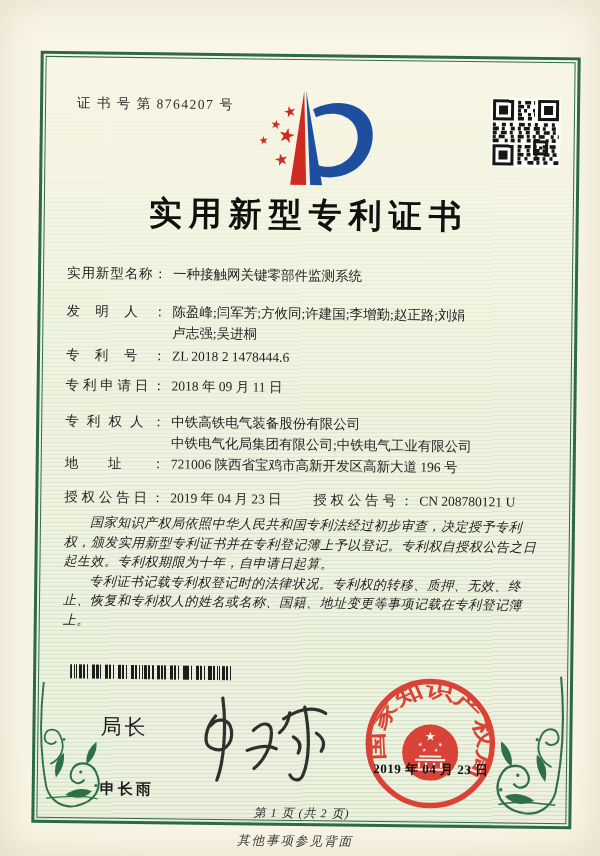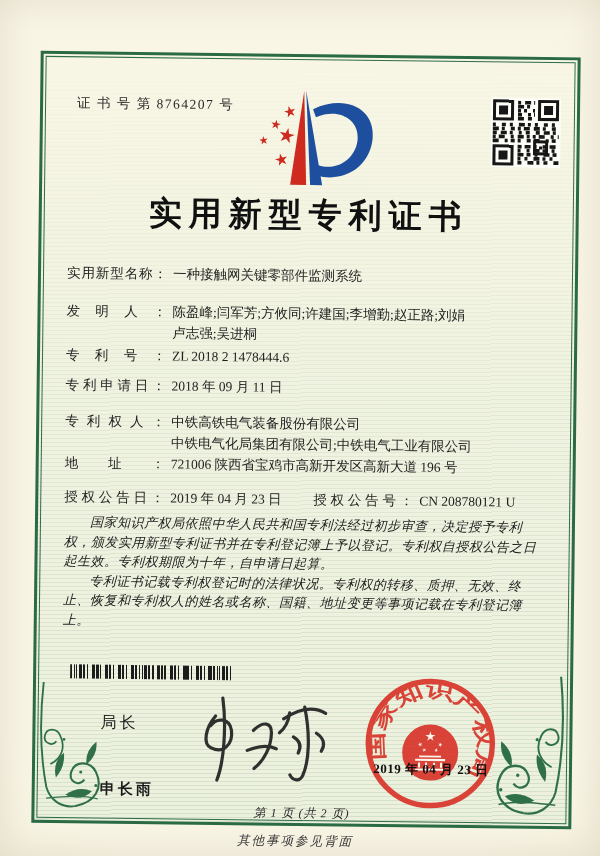--- a/index.html
+++ b/index.html
@@ -35,21 +35,21 @@
   .val-fixed{flex:0 0 133px; margin-left:6px; white-space:nowrap;}
   .paras{left:26px; top:458px; width:478px; font-size:13px; line-height:19.5px;
          letter-spacing:.5px; color:#222; font-style:italic;}
   .paras p{margin:0; text-indent:2em;}
   .barcode{
     left:34px; top:610px; width:162px; height:14px;
     background-image:
       repeating-linear-gradient(90deg,#1c1c1c 0 2px,rgba(0,0,0,0) 2px 4px,#1c1c1c 4px 5px,rgba(0,0,0,0) 5px 9px,#1c1c1c 9px 12px,rgba(0,0,0,0) 12px 13px),
       repeating-linear-gradient(90deg,rgba(0,0,0,0) 0 6px,#1c1c1c 6px 7px,rgba(0,0,0,0) 7px 11px);
   }
-  .director-label{left:65px; top:658px; font-size:16px; letter-spacing:3px; color:#1c1c1c;}
+  .director-label{left:65px; top:658px; font-size:21px; letter-spacing:3px; color:#1c1c1c;}
   .director-name{left:65px; top:692px; font-size:15px; letter-spacing:3px; color:#1c1c1c; font-weight:600;margin-top:33px;}
   .seal-date{left:330px; top:702px; width:132px; text-align:center; font-size:13px;
              letter-spacing:.5px; color:#111; font-weight:600;}
   .page-footer{left:0; right:0; top:748px; text-align:center; font-size:12px; color:#2a2a2a;
                letter-spacing:1px; font-style:italic;}
   .back-note{position:absolute; left:0; right:0; top:833px; text-align:center; font-size:12.5px;
              letter-spacing:2px; color:#3a3a3a; font-style:italic;}
   svg{display:block;}
 </style>
 </head>

